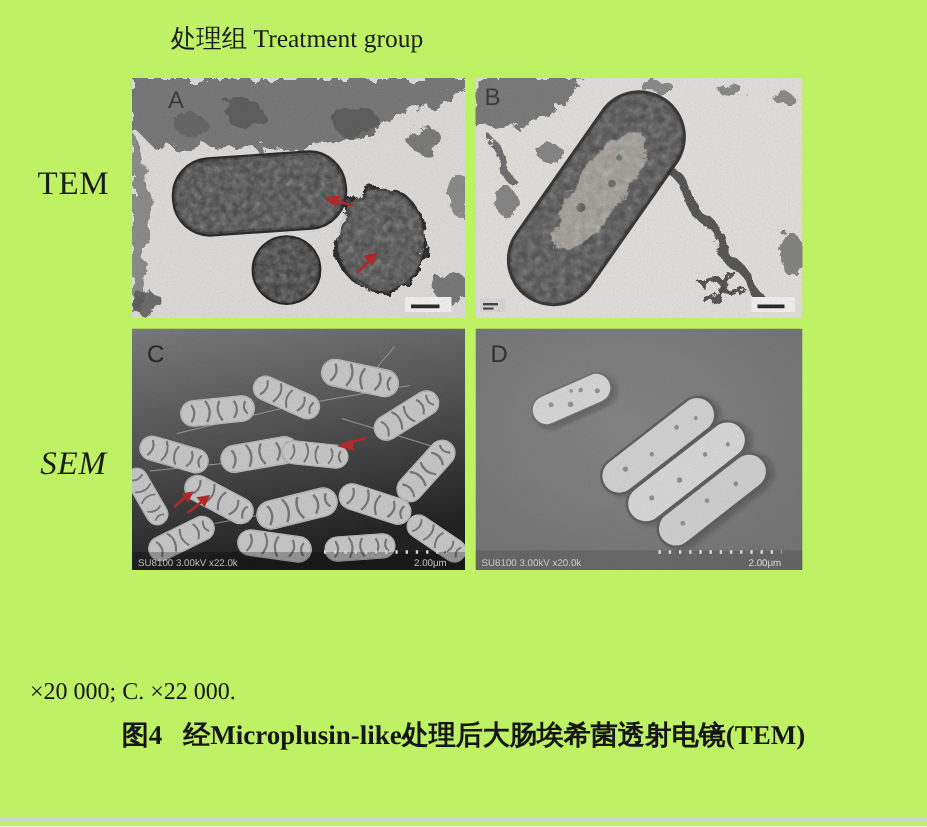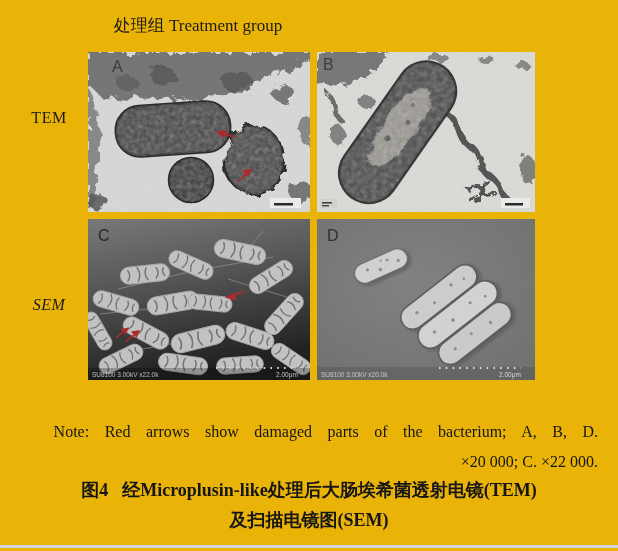--- a/index.html
+++ b/index.html
@@ -1,32 +1,32 @@
 <!DOCTYPE html>
 <html><head>
 <meta charset="utf-8">
 <style>
   html,body{margin:0;padding:0;background:#ffffff;}
-  .page{position:relative;width:618px;height:551px;background:#eab308;overflow:hidden;
+  .page{position:relative;width:618px;height:551px;background:#bef264;overflow:hidden;
         font-family:"Liberation Serif","DejaVu Serif",serif;color:#161616;}
   .colhead{position:absolute;top:14px;height:26px;font-size:17px;text-align:center;
            white-space:nowrap;color:#1b1b1b;}
   .colhead.treat{left:78px;width:240px;}
   .colhead.ctrl{left:325px;width:210px;}
-  .rowlabel{position:absolute;left:16px;width:66px;text-align:center;font-size:16px;
+  .rowlabel{position:absolute;left:16px;width:66px;text-align:center;font-size:22px;
             letter-spacing:.5px;color:#1b1b1b;}
   .rowlabel.tem{top:109px;}
   .rowlabel.sem{top:296px;font-style:italic;}
   .panel{position:absolute;display:block;}
   .panel.a{left:88px;top:52px;}
   .panel.b{left:317px;top:52px;}
   .panel.c{left:88px;top:219px;}
   .panel.d{left:317px;top:219px;}
   .cap{position:absolute;left:0;width:618px;box-sizing:border-box;padding:0 20px;
-       font-size:16px;line-height:1.35;text-align:right;}
+       font-size:16px;line-height:1.35;}
   .note-cn{top:388px;text-indent:2.1em;text-align:justify;text-align-last:justify;
            font-size:16.5px;}
   .note-en1{top:421px;text-indent:2.1em;text-align:justify;text-align-last:justify;}
   .note-en2{top:451px;}
   .figtitle{position:absolute;left:0;width:618px;text-align:center;font-weight:bold;
             font-size:18px;white-space:nowrap;}
   .figtitle.l1{top:478px;}
   .figtitle.l2{top:508px;}
   .figtitle .figno{margin-right:14px;}
   .divider{position:absolute;left:0;top:545px;width:618px;height:3px;background:#cdd5d9;}
@@ -280,22 +280,20 @@
     </g>
 
     <rect y="148" width="218" height="13" fill="rgba(0,0,0,0.12)"></rect>
     <line x1="122" y1="149" x2="204" y2="149" stroke="#e2e2e2" stroke-width="2.2" stroke-dasharray="1.6 5.2"></line>
     <text class="meta" x="4" y="158" font-size="6.5" fill="rgba(235,235,235,0.75)">SU8100 3.00kV x20.0k</text>
     <text class="meta" x="182" y="158" font-size="6.5" fill="rgba(235,235,235,0.85)">2.00μm</text>
     <rect width="218" height="161" filter="url(#grainD)" opacity="0.13" style="mix-blend-mode:multiply"></rect>
     <text class="plabel" x="10" y="22" font-size="16" fill="#2f2f2f">D</text>
   </svg>
 
-  <div class="cap note-en1">Note: Red arrows show damaged parts of the bacterium; A, B, D.</div>
   <div class="cap note-en2">×20 000; C. ×22 000.</div>
 
   <div class="figtitle l1">
     <span class="figno">图4</span><span>经Microplusin-like处理后大肠埃希菌透射电镜(TEM)</span>
   </div>
-  <div class="figtitle l2">及扫描电镜图(SEM)</div>
 
   <div class="divider"></div>
 </div>
 
 </body></html>

